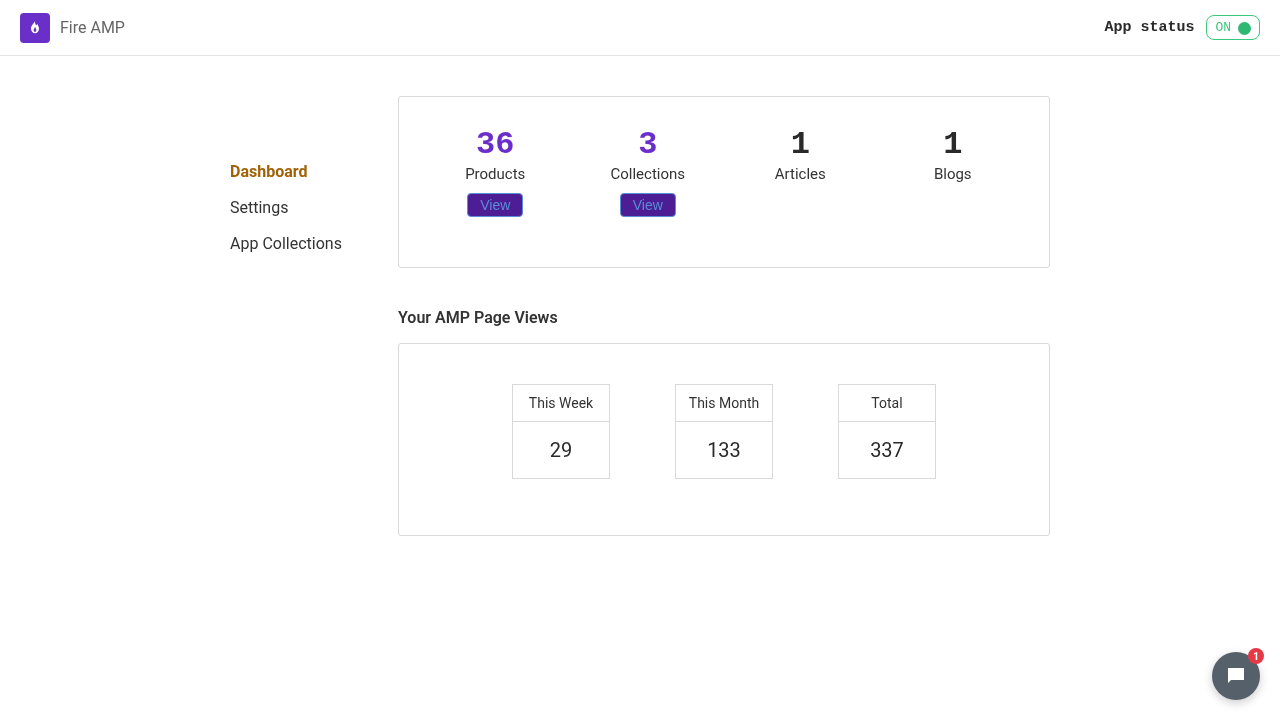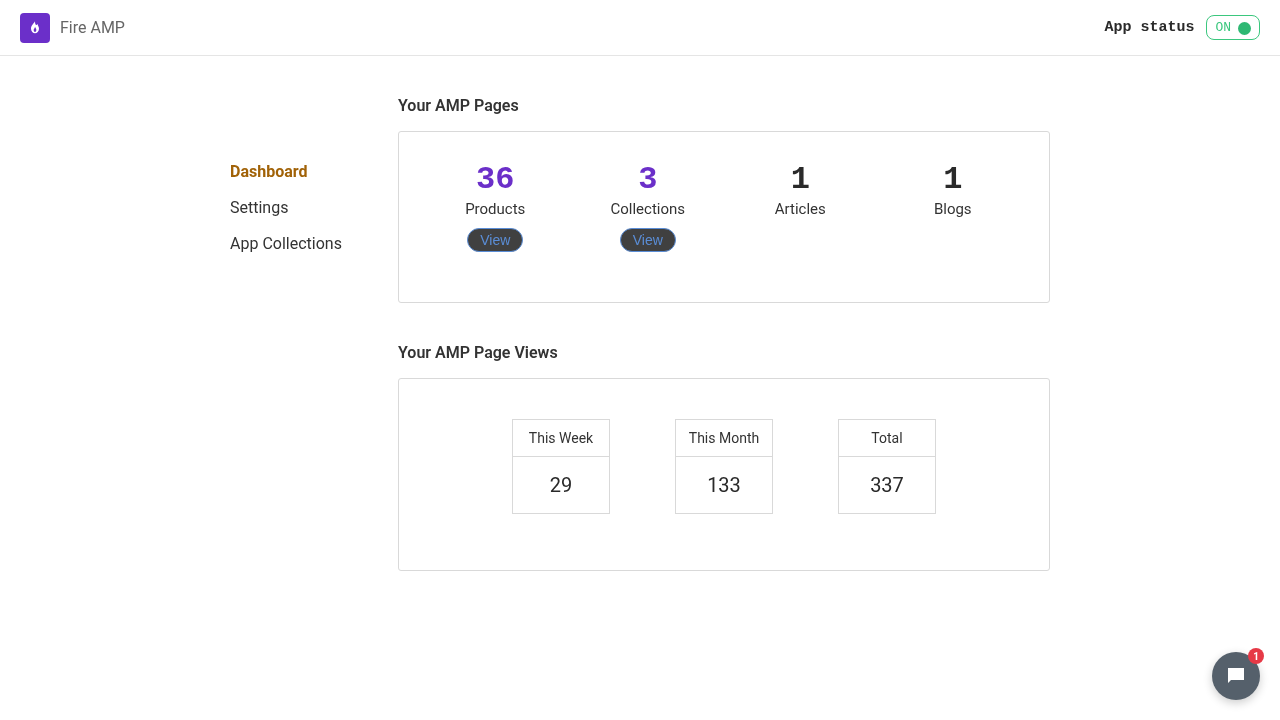--- a/index.html
+++ b/index.html
@@ -134,22 +134,22 @@
       margin-top: 3px;
     }
     .view-btn {
       display: inline-block;
       margin-top: 10px;
       border: 1px solid #5a8dd6;
       color: #5a8dd6;
       font-size: 14px;
       padding: 3px 12px;
       cursor: pointer;
-      background: #404040;
-      border-radius: 12px;
+      background: #4c1d95;
+      border-radius: 4px;
     }
     .views-row {
       display: flex;
       justify-content: center;
       gap: 65px;
       padding: 10px 0 6px 0;
     }
     .view-box {
       width: 98px;
       border: 1px solid #d9d9d9;
@@ -223,21 +223,20 @@
 
 <div class="main">
   <div class="sidebar">
     <div class="sidebar-item active">Dashboard</div>
     <div class="sidebar-item">Settings</div>
     <div class="sidebar-item">App Collections</div>
   </div>
 
   <div class="content">
 
-    <div class="section-title">Your AMP Pages</div>
     <div class="panel">
       <div class="stats-row">
 
         <div class="stat">
           <div class="stat-number accent">36</div>
           <div class="stat-label">Products</div>
           <button class="view-btn">View</button>
         </div>
 
         <div class="stat">

